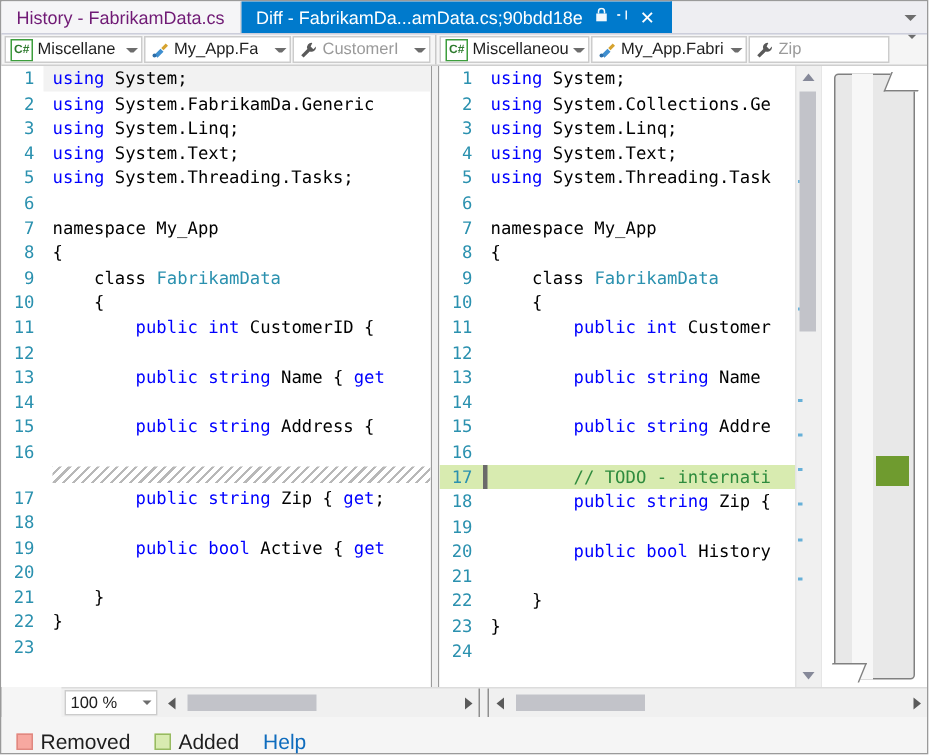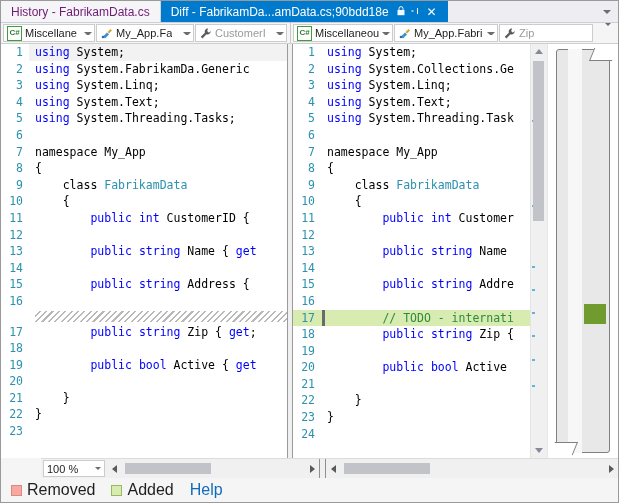--- a/index.html
+++ b/index.html
@@ -123,22 +123,22 @@
   .hbtn{width:14px;height:17px;display:flex;align-items:center;justify-content:center;flex:0 0 14px;}
   .htri-l{width:0;height:0;border-top:4px solid transparent;border-bottom:4px solid transparent;
           border-right:5px solid #5a5a5a;}
   .htri-r{width:0;height:0;border-top:4px solid transparent;border-bottom:4px solid transparent;
           border-left:5px solid #5a5a5a;}
   .htrack{flex:1 1 auto;height:11px;position:relative;background:#f0f0f0;}
   .hthumb{position:absolute;top:0;height:11px;background:#c2c3c9;}
   .hsplit{width:5px;flex:0 0 5px;background:#f0f0f0;border-left:1px solid #8f8f8f;
           border-right:1px solid #8f8f8f;height:19px;}
 
-  .legend{height:24px;display:flex;align-items:center;gap:0;padding-left:10px;
-          background:#f5f5f5;flex:0 0 auto;font-size:16px;}
+  .legend{height:24px;display:flex;align-items:flex-end;gap:0;padding-left:10px;
+          background:#f5f5f5;flex:0 0 auto;font-size:14px;}
   .lgitem{display:flex;align-items:center;gap:5px;margin-right:16px;}
   .sw{width:11px;height:11px;box-sizing:border-box;}
   .sw.removed{background:#f7a8a0;border:1px solid #e08880;}
   .sw.added{background:#d8ebb0;border:1px solid #97ba61;}
   .helplink{color:#0f6cbd;cursor:pointer;}
 </style>
 </head>
 <body>
 
 <div id="app">
@@ -294,21 +294,21 @@
               <div class="cline"><div class="gut">10</div><div class="ctext2"><span class="pl">    {</span></div></div>
               <div class="cline"><div class="gut">11</div><div class="ctext2"><span class="pl">        </span><span class="kw">public</span><span class="pl"> </span><span class="kw">int</span><span class="pl"> Customer</span></div></div>
               <div class="cline"><div class="gut">12</div><div class="ctext2"></div></div>
               <div class="cline"><div class="gut">13</div><div class="ctext2"><span class="pl">        </span><span class="kw">public</span><span class="pl"> </span><span class="kw">string</span><span class="pl"> Name</span></div></div>
               <div class="cline"><div class="gut">14</div><div class="ctext2"></div></div>
               <div class="cline"><div class="gut">15</div><div class="ctext2"><span class="pl">        </span><span class="kw">public</span><span class="pl"> </span><span class="kw">string</span><span class="pl"> Addre</span></div></div>
               <div class="cline"><div class="gut">16</div><div class="ctext2"></div></div>
               <div class="cline added"><div class="chgbar"></div><div class="gut">17</div><div class="ctext2"><span class="cm">        // TODO - internati</span></div></div>
               <div class="cline"><div class="gut">18</div><div class="ctext2"><span class="pl">        </span><span class="kw">public</span><span class="pl"> </span><span class="kw">string</span><span class="pl"> Zip {</span></div></div>
               <div class="cline"><div class="gut">19</div><div class="ctext2"></div></div>
-              <div class="cline"><div class="gut">20</div><div class="ctext2"><span class="pl">        </span><span class="kw">public</span><span class="pl"> </span><span class="kw">bool</span><span class="pl"> Active</span></div></div>
+              <div class="cline"><div class="gut">20</div><div class="ctext2"><span class="pl">        </span><span class="kw">public</span><span class="pl"> </span><span class="kw">bool</span><span class="pl"> History</span></div></div>
               <div class="cline"><div class="gut">21</div><div class="ctext2"></div></div>
               <div class="cline"><div class="gut">22</div><div class="ctext2"><span class="pl">    }</span></div></div>
               <div class="cline"><div class="gut">23</div><div class="ctext2"><span class="pl">}</span></div></div>
               <div class="cline"><div class="gut">24</div><div class="ctext2"></div></div>
             </div>
         </div>
 
         <div class="vscroll">
           <div class="vbtn">
             <span class="vtri-up"></span>

